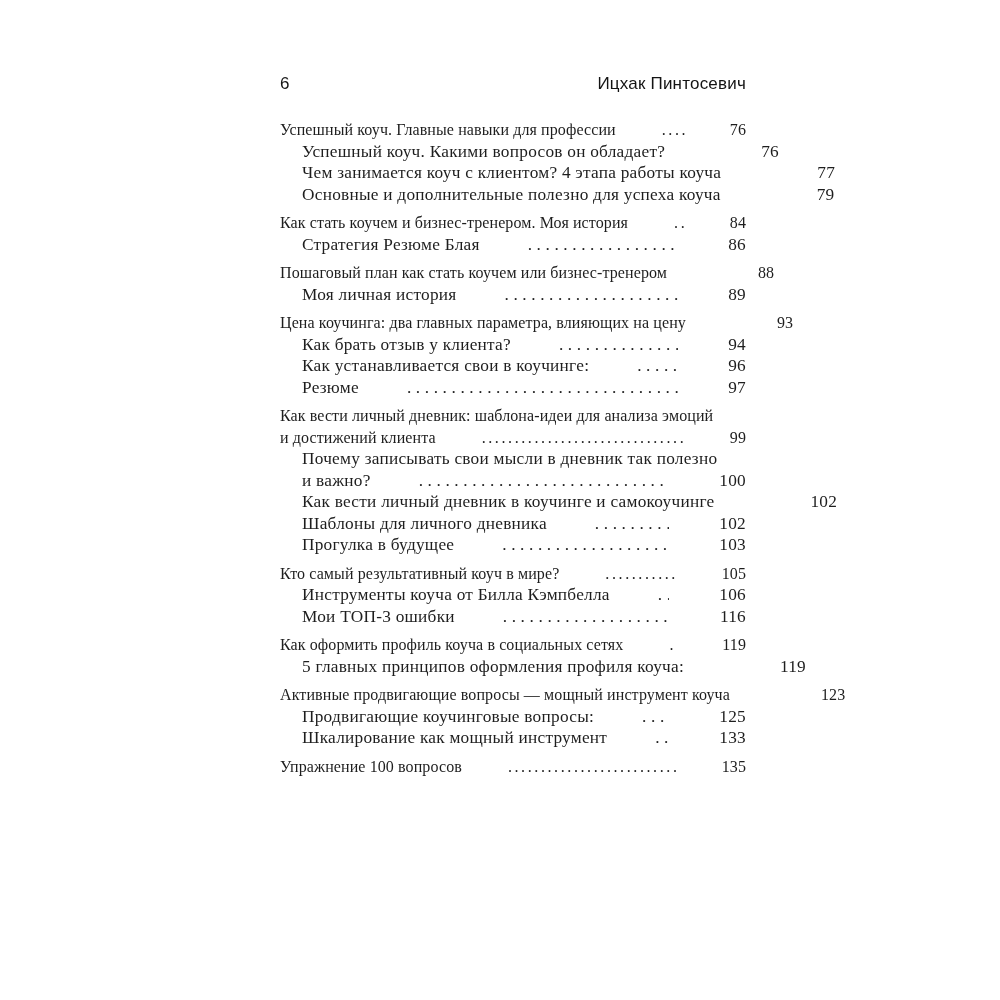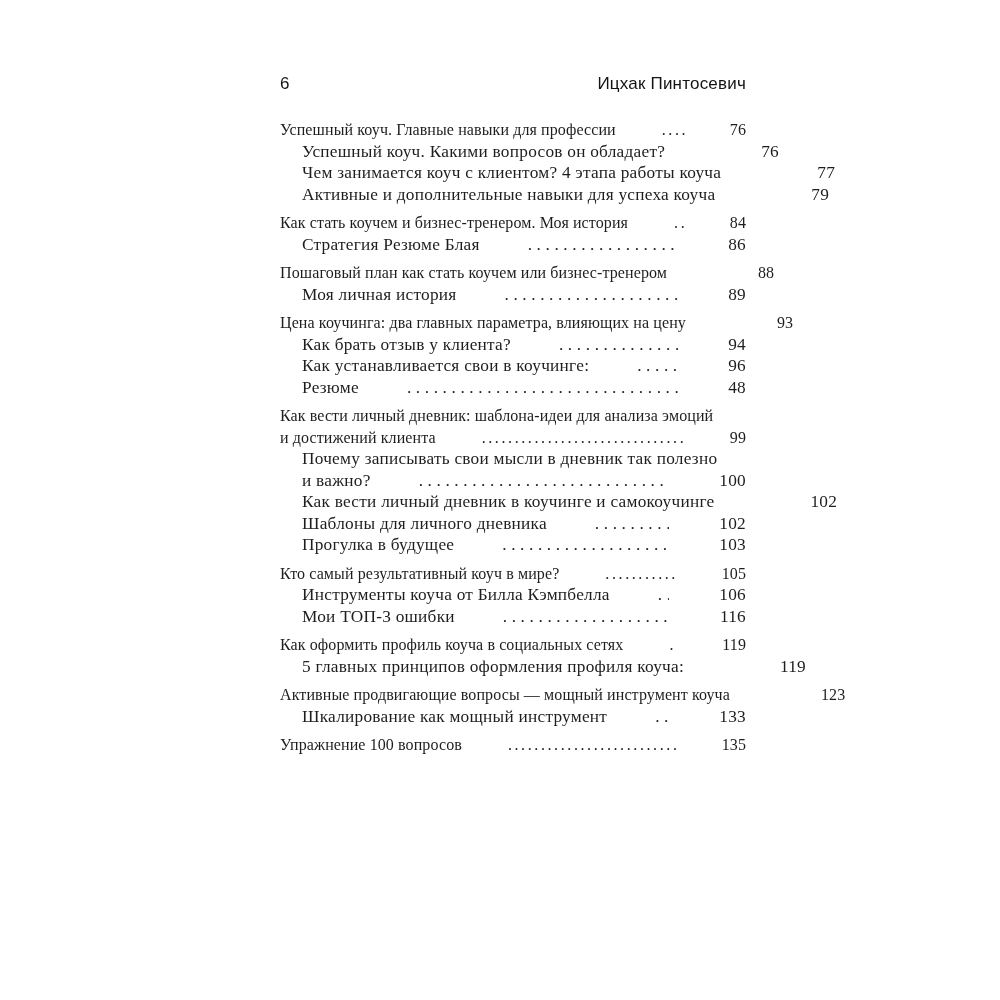--- a/index.html
+++ b/index.html
@@ -101,21 +101,21 @@
       </div>
       <div class="entry l1">
         <div class="row">
           <span class="title">Чем занимается коуч с клиентом? 4 этапа работы коуча</span>
           <span class="dots"></span>
           <span class="page-num">77</span>
         </div>
       </div>
       <div class="entry l1">
         <div class="row">
-          <span class="title">Активные и дополнительные навыки для успеха коуча</span>
+          <span class="title">Основные и дополнительные полезно для успеха коуча</span>
           <span class="dots"></span>
           <span class="page-num">79</span>
         </div>
       </div>
       <div class="entry l0 group-start">
         <div class="row">
           <span class="title">Как стать коучем и бизнес-тренером. Моя история</span>
           <span class="dots"></span>
           <span class="page-num">84</span>
         </div>
@@ -159,21 +159,21 @@
         <div class="row">
           <span class="title">Как устанавливается свои в коучинге:</span>
           <span class="dots"></span>
           <span class="page-num">96</span>
         </div>
       </div>
       <div class="entry l1">
         <div class="row">
           <span class="title">Резюме</span>
           <span class="dots"></span>
-          <span class="page-num">48</span>
+          <span class="page-num">97</span>
         </div>
       </div>
       <div class="entry l0 group-start">
         <div class="wrapline">Как вести личный дневник: шаблона-идеи для анализа эмоций</div>
         <div class="row">
           <span class="title">и достижений клиента</span>
           <span class="dots"></span>
           <span class="page-num">99</span>
         </div>
       </div>
@@ -243,20 +243,27 @@
       </div>
       <div class="entry l0 group-start">
         <div class="row">
           <span class="title">Активные продвигающие вопросы — мощный инструмент коуча</span>
           <span class="dots"></span>
           <span class="page-num">123</span>
         </div>
       </div>
       <div class="entry l1">
         <div class="row">
+          <span class="title">Продвигающие коучинговые вопросы:</span>
+          <span class="dots"></span>
+          <span class="page-num">125</span>
+        </div>
+      </div>
+      <div class="entry l1">
+        <div class="row">
           <span class="title">Шкалирование как мощный инструмент</span>
           <span class="dots"></span>
           <span class="page-num">133</span>
         </div>
       </div>
       <div class="entry l0 group-start">
         <div class="row">
           <span class="title">Упражнение 100 вопросов</span>
           <span class="dots"></span>
           <span class="page-num">135</span>

